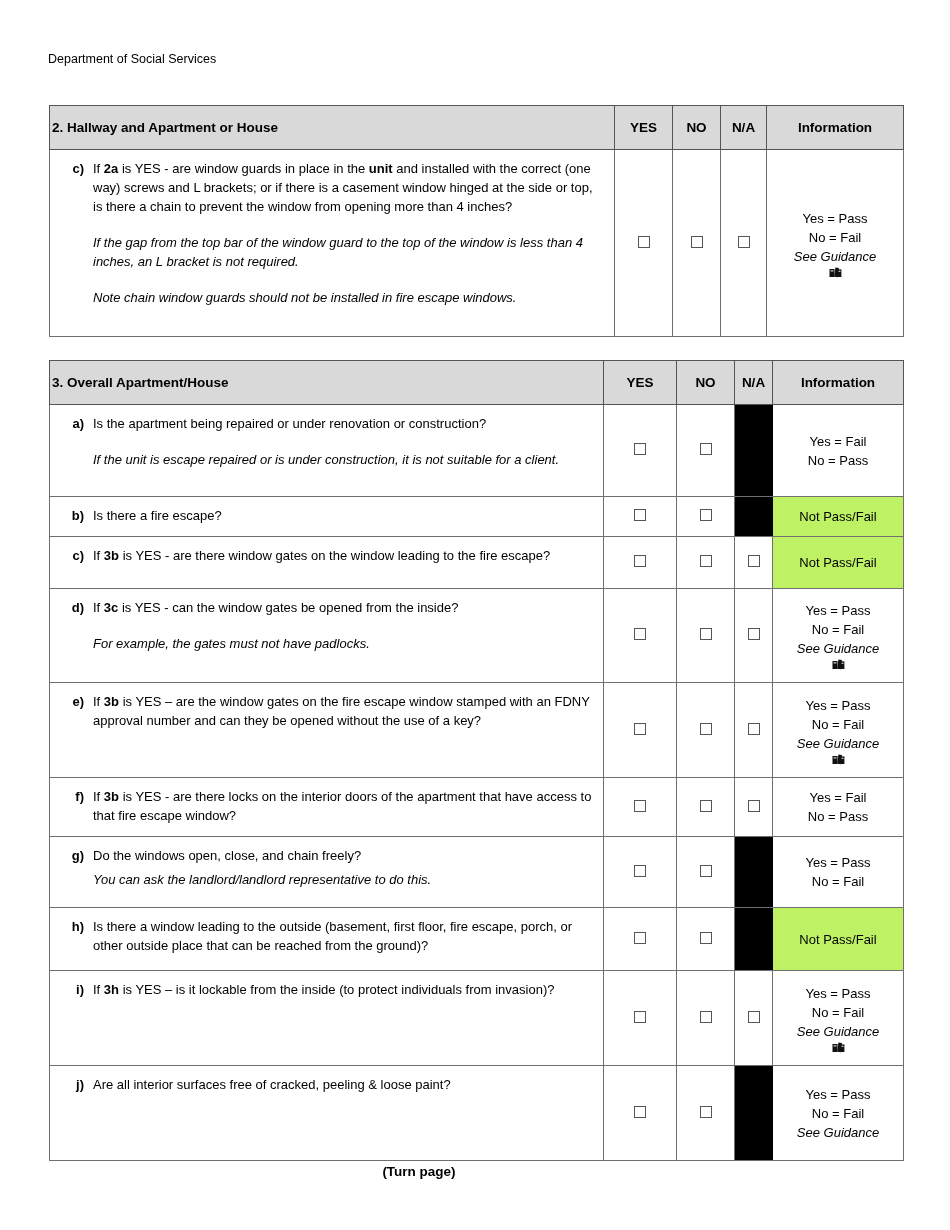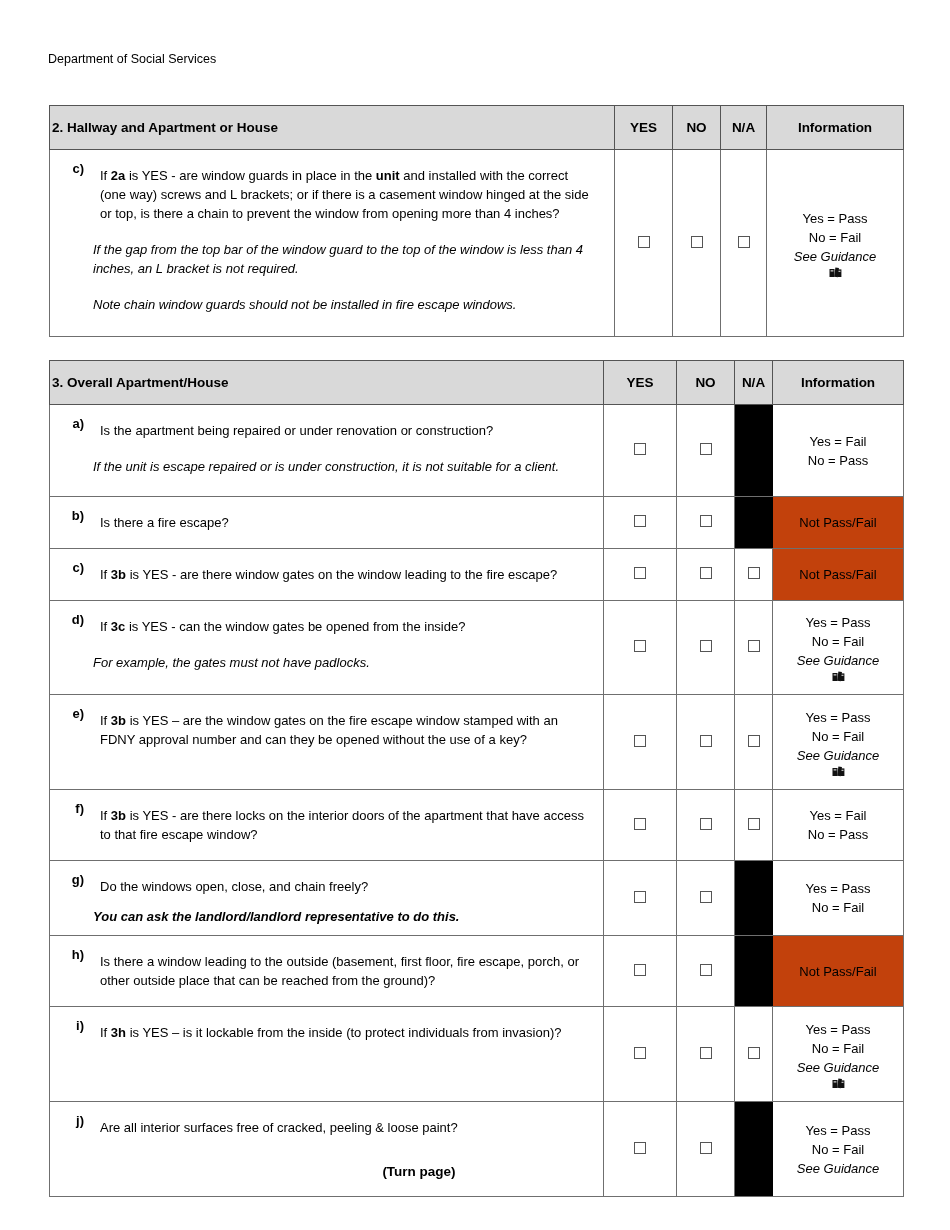--- a/index.html
+++ b/index.html
@@ -78,26 +78,26 @@
     flex: 0 0 auto;
     text-align: right;
     width: 34px;
     padding-right: 9px;
     line-height: 19px;
   }
   .q-body {
     flex: 1 1 auto;
     line-height: 19px;
   }
-  .q-body .q-main { margin: 7px; }
+  .q-body .q-main { margin: 0; }
   .q-body .q-note {
     margin: 17px 0 0 0;
     font-style: italic;
   }
-  .q-body .q-note.tight { margin-top: 11px; font-weight: bold; }
+  .q-body .q-note.tight { margin-top: 5px; }
   .q-body b { font-weight: bold; }
 
   
   td.cb-cell { text-align: center; }
   .checkbox {
     display: inline-block;
     width: 12px;
     height: 12px;
     border: 1px solid #555555;
     background: #ffffff;
@@ -109,21 +109,21 @@
     border-right: 1px solid #000000;
   }
 
   
   td.info-cell {
     text-align: center;
     line-height: 19px;
     font-size: 13px;
     padding: 4px 20px;
   }
-  td.info-cell.blue { background: #c2410c; }
+  td.info-cell.blue { background: #bef264; }
   .info-line.italic { font-style: italic; }
   .guidance-icon {
     display: block;
     margin: 0 auto;
     font-size: 12px;
     line-height: 12px;
     letter-spacing: 0;
   }
   .guidance-icon svg { display: block; margin: 1px auto 0 auto; }
 

